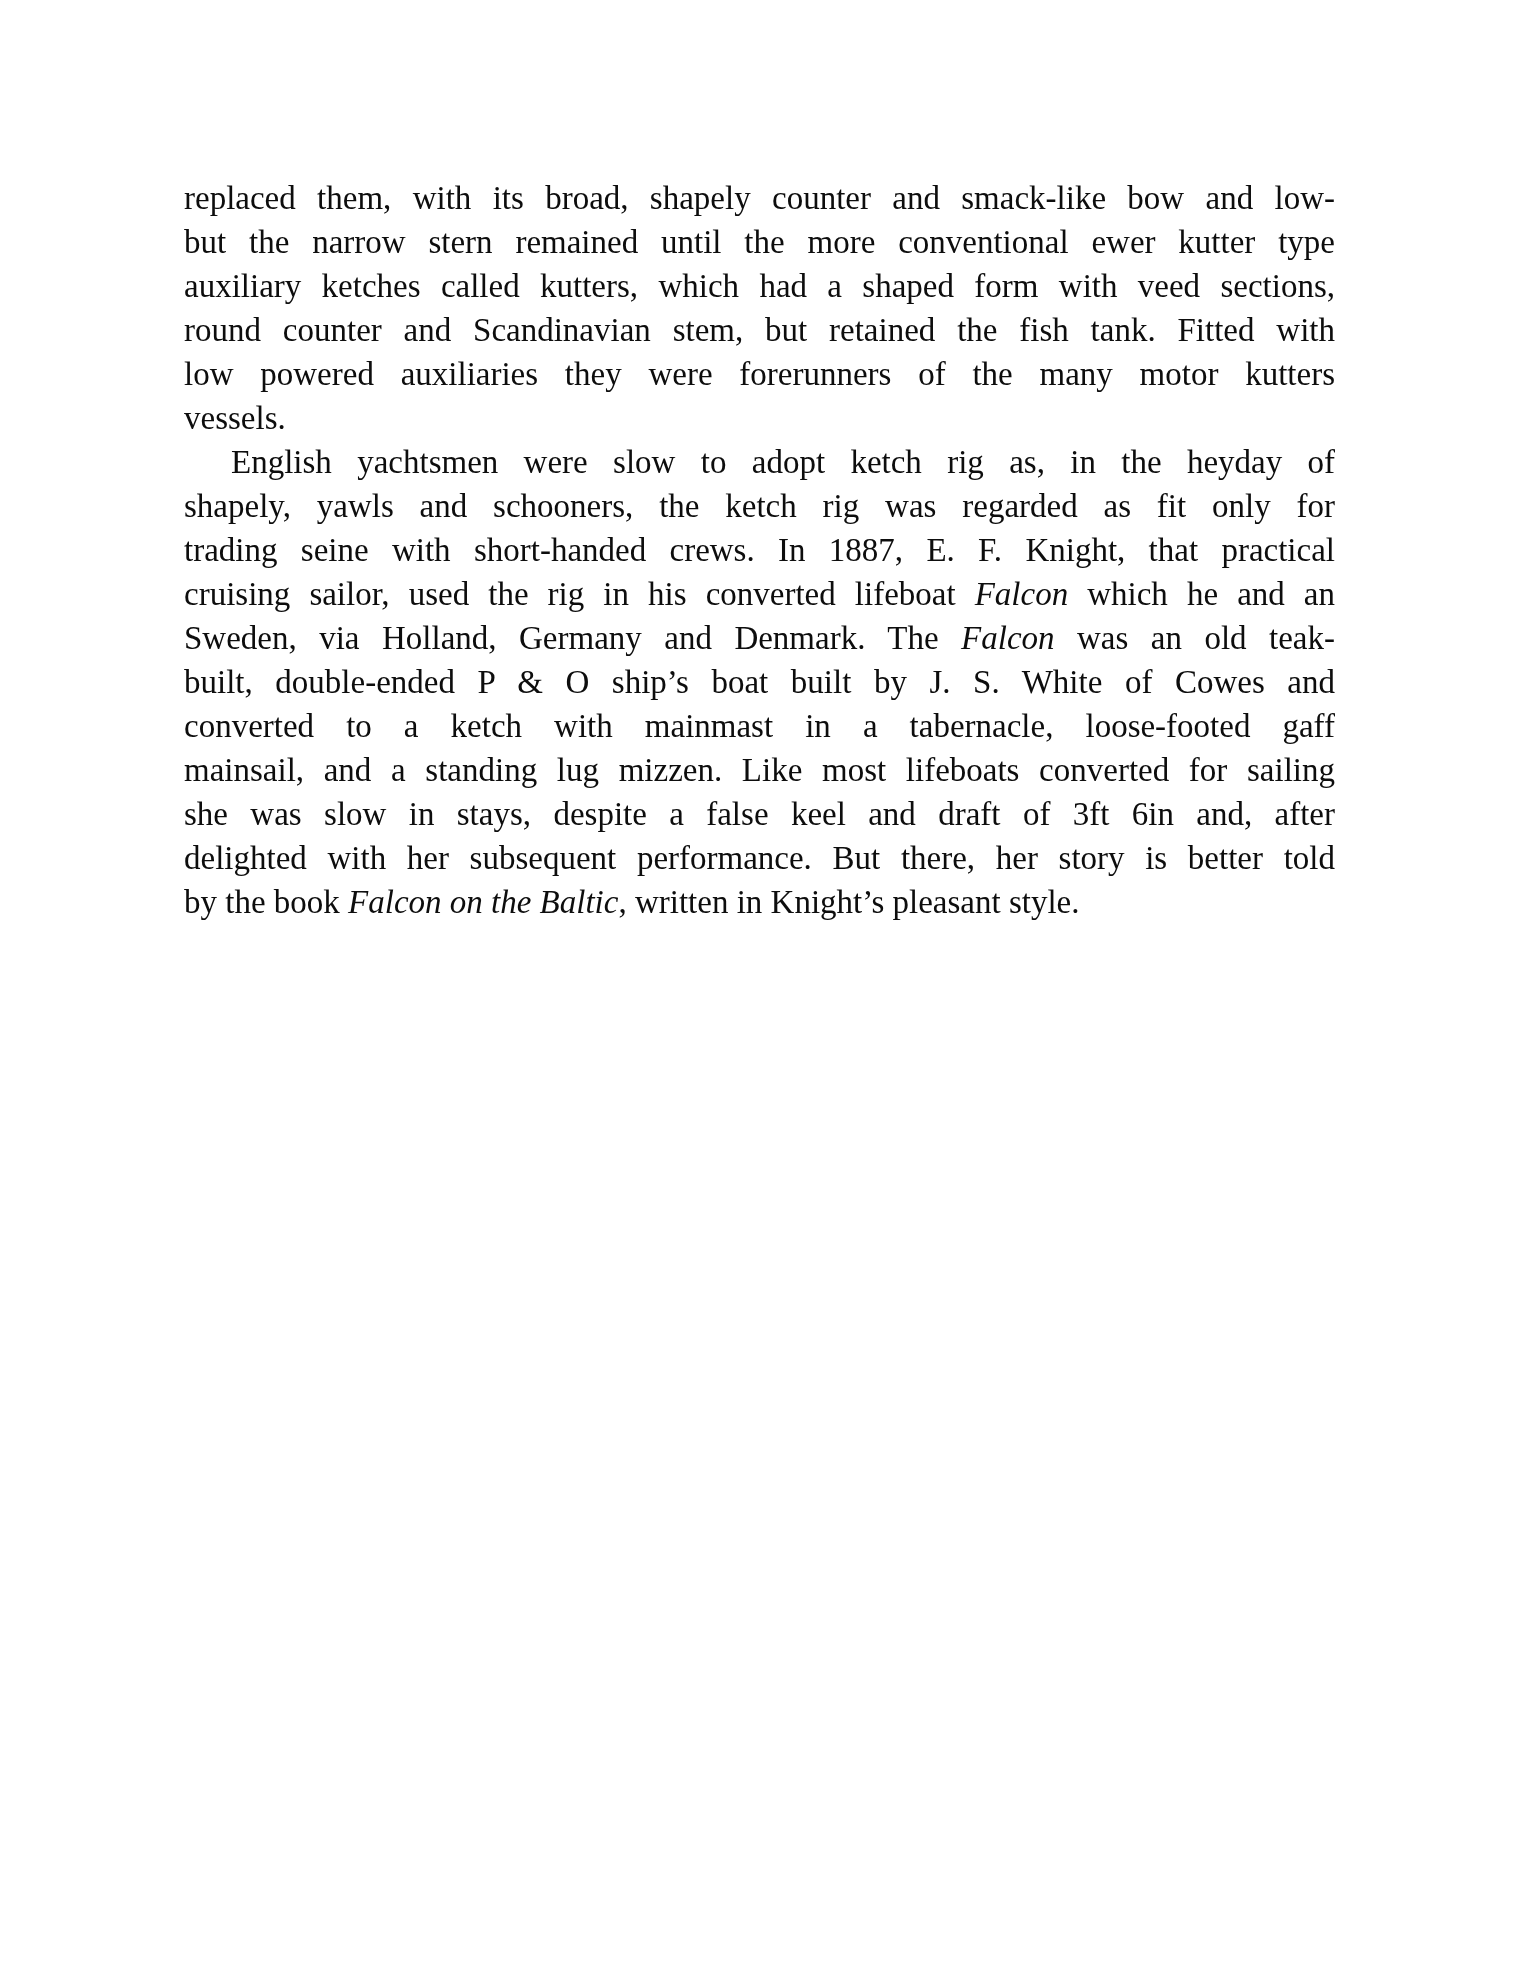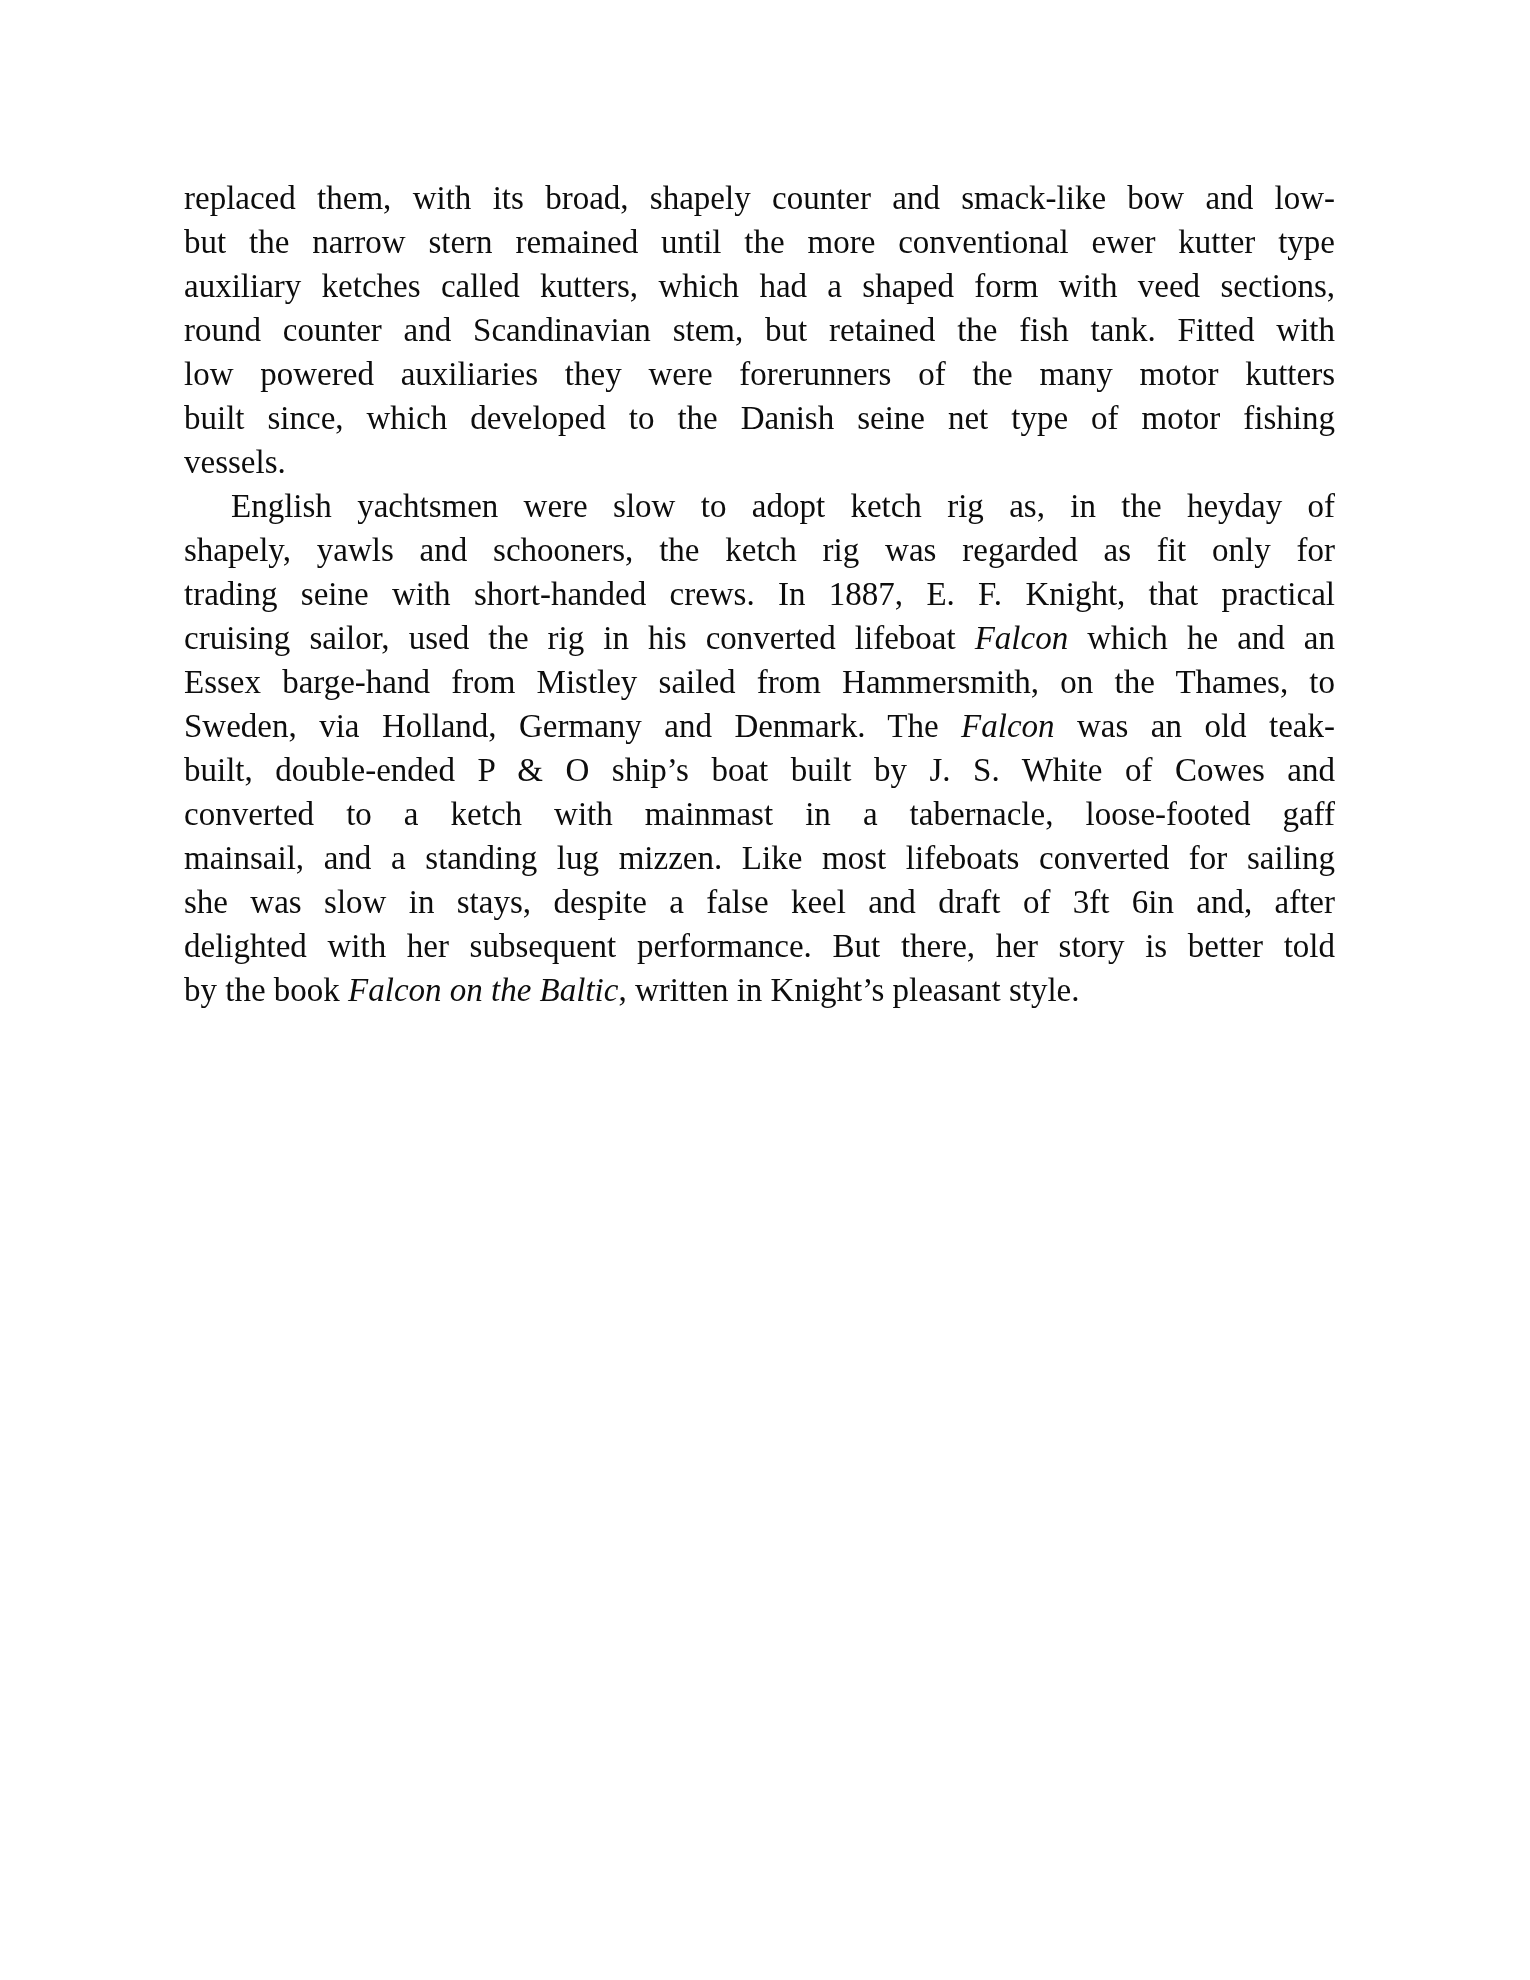--- a/index.html
+++ b/index.html
@@ -45,29 +45,27 @@
 <body>
 
 <div class="page">
   <div class="text-block">
       <div class="paragraph">
         <div class="line"><span>replaced them, with its broad, shapely counter and smack-like bow and low-</span></div>
         <div class="line"><span>but the narrow stern remained until the more conventional ewer kutter type</span></div>
         <div class="line"><span>auxiliary ketches called kutters, which had a shaped form with veed sections,</span></div>
         <div class="line"><span>round counter and Scandinavian stem, but retained the fish tank. Fitted with</span></div>
         <div class="line"><span>low powered auxiliaries they were forerunners of the many motor kutters</span></div>
-        <div class="line"><span>built since, which developed to the Danish seine net type of motor fishing</span></div>
         <div class="line last"><span>vessels.</span></div>
       </div>
       <div class="paragraph">
         <div class="line indent"><span>English yachtsmen were slow to adopt ketch rig as, in the heyday of</span></div>
         <div class="line"><span>shapely, yawls and schooners, the ketch rig was regarded as fit only for</span></div>
         <div class="line"><span>trading seine with short-handed crews. In 1887, E. F. Knight, that practical</span></div>
         <div class="line"><span>cruising sailor, used the rig in his converted lifeboat </span><em>Falcon</em><span> which he and an</span></div>
-        <div class="line"><span>Essex barge-hand from Mistley sailed from Hammersmith, on the Thames, to</span></div>
         <div class="line"><span>Sweden, via Holland, Germany and Denmark. The </span><em>Falcon</em><span> was an old teak-</span></div>
         <div class="line"><span>built, double-ended P &amp; O ship’s boat built by J. S. White of Cowes and</span></div>
         <div class="line"><span>converted to a ketch with mainmast in a tabernacle, loose-footed gaff</span></div>
         <div class="line"><span>mainsail, and a standing lug mizzen. Like most lifeboats converted for sailing</span></div>
         <div class="line"><span>she was slow in stays, despite a false keel and draft of 3ft 6in and, after</span></div>
         <div class="line"><span>delighted with her subsequent performance. But there, her story is better told</span></div>
         <div class="line last"><span>by the book </span><em>Falcon on the Baltic</em><span>, written in Knight’s pleasant style.</span></div>
       </div>
     </div>
 </div>

